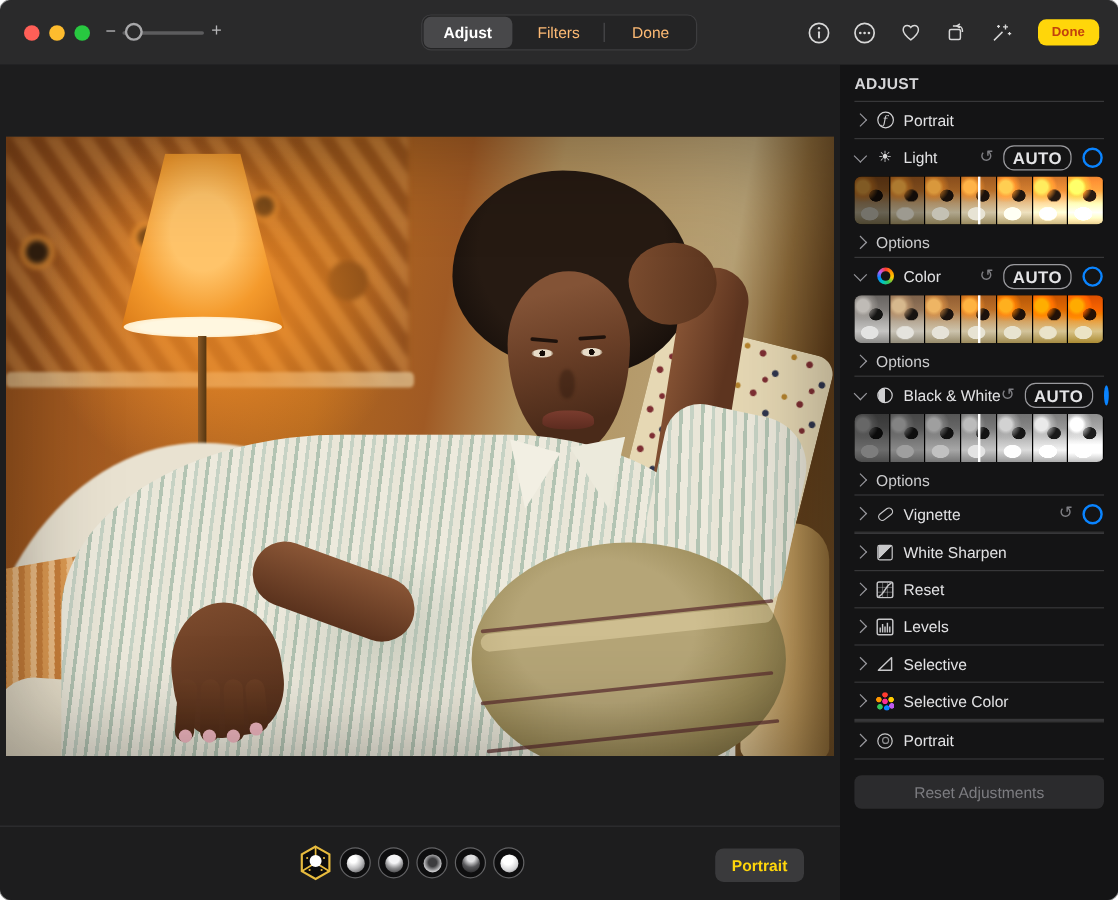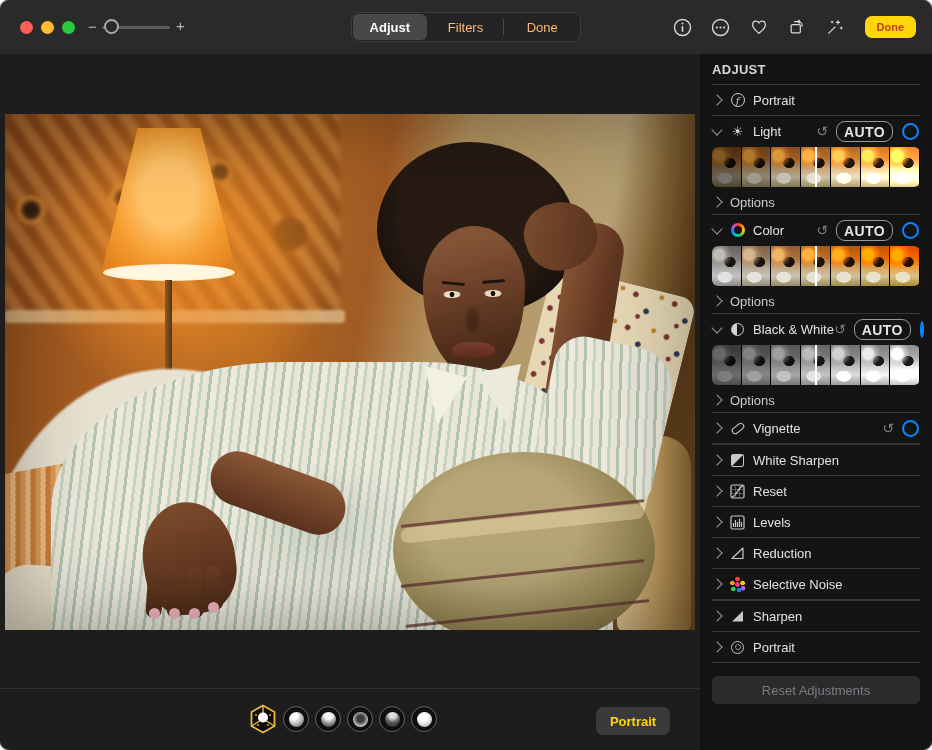--- a/index.html
+++ b/index.html
@@ -435,44 +435,35 @@
     </div>
     <div class="sep"></div>
 
     <div class="row">
       <span class="chev r"></span>
       <span class="ric">
         <svg width="15" height="15" viewBox="0 0 15 15" fill="none" stroke="#c8c8ca" stroke-width="1.2">
             <path d="M2 12.5 L13 12.5 L13 2 Z" stroke-linejoin="round"></path>
           </svg>
       </span>
-      <span class="lbl">Reduction</span>
+      <span class="lbl">Selective</span>
     </div>
     <div class="sep"></div>
 
     <div class="row">
       <span class="chev r"></span>
       <span class="ric">
           <span class="dots"></span>
         </span>
-      <span class="lbl">Selective Noise</span>
-    </div>
-    <div class="sep"></div>
-
-    <div class="sep"></div>
-
-    <div class="row">
-      <span class="chev r"></span>
-      <span class="ric">
-        <svg width="15" height="15" viewBox="0 0 15 15">
-            <path d="M2 12.5 L13 12.5 L13 2 Z" fill="#c8c8ca"></path>
-          </svg>
-      </span>
-      <span class="lbl">Sharpen</span>
-    </div>
+      <span class="lbl">Selective Color</span>
+    </div>
+    <div class="sep"></div>
+
+    <div class="sep"></div>
+
     <div class="sep"></div>
 
     <div class="row">
       <span class="chev r"></span>
       <span class="ric">
           <span class="vig"></span>
         </span>
       <span class="lbl">Portrait</span>
     </div>
     <div class="sep"></div>

